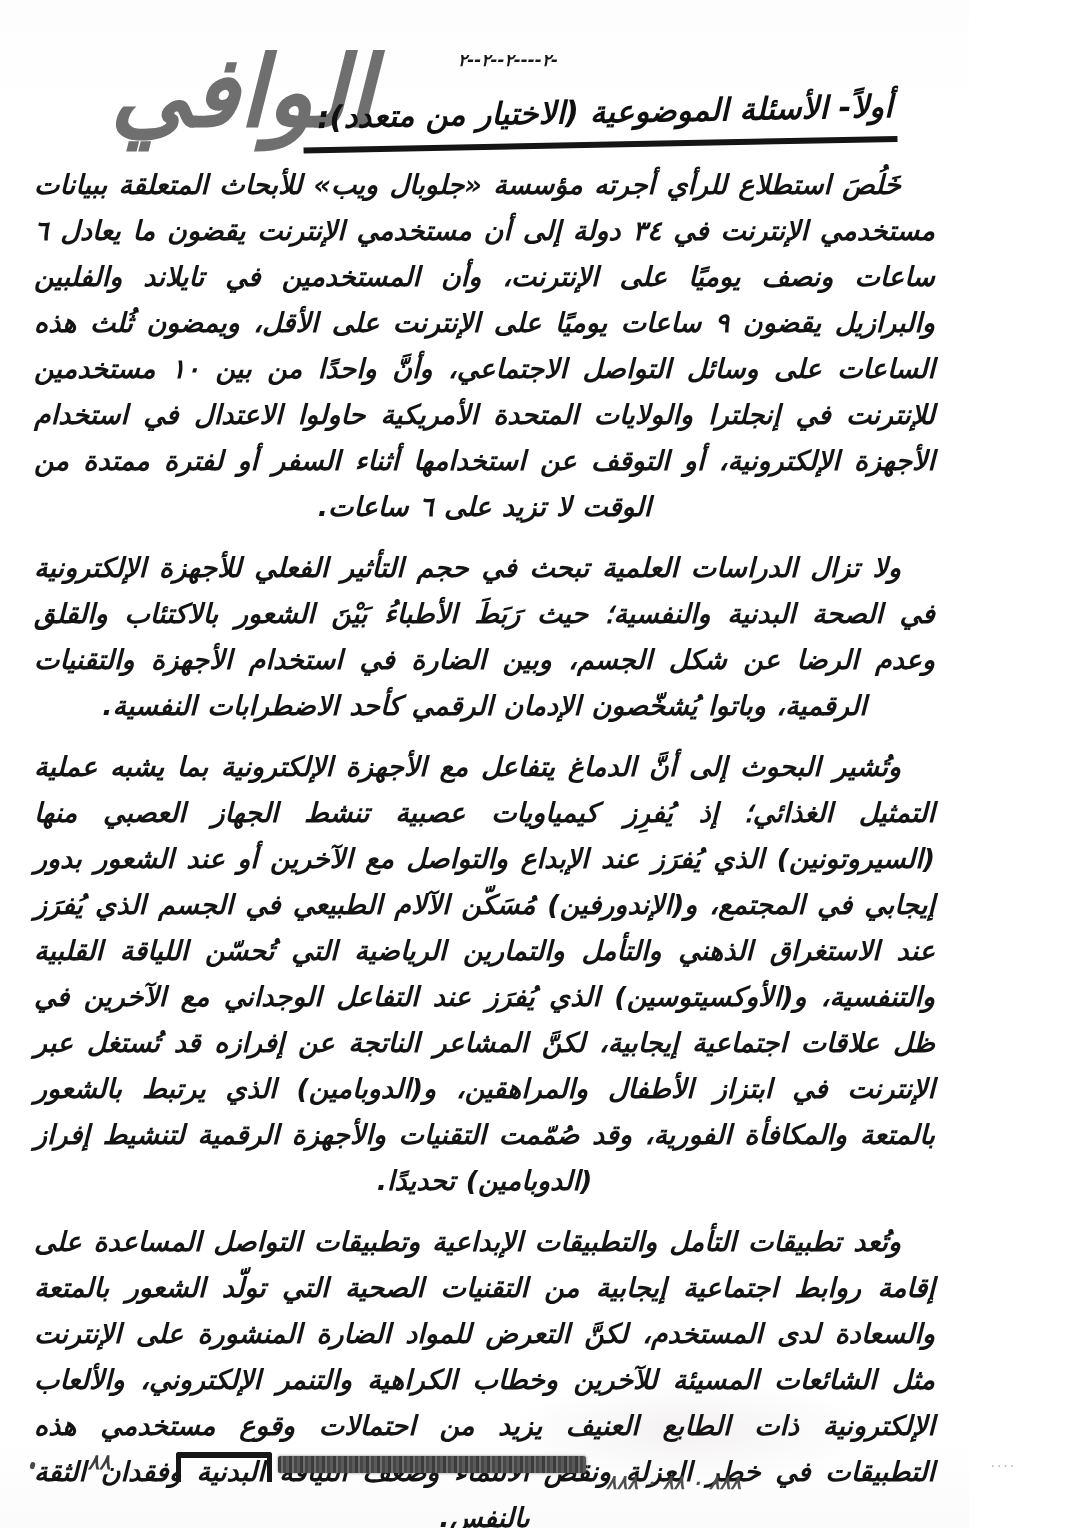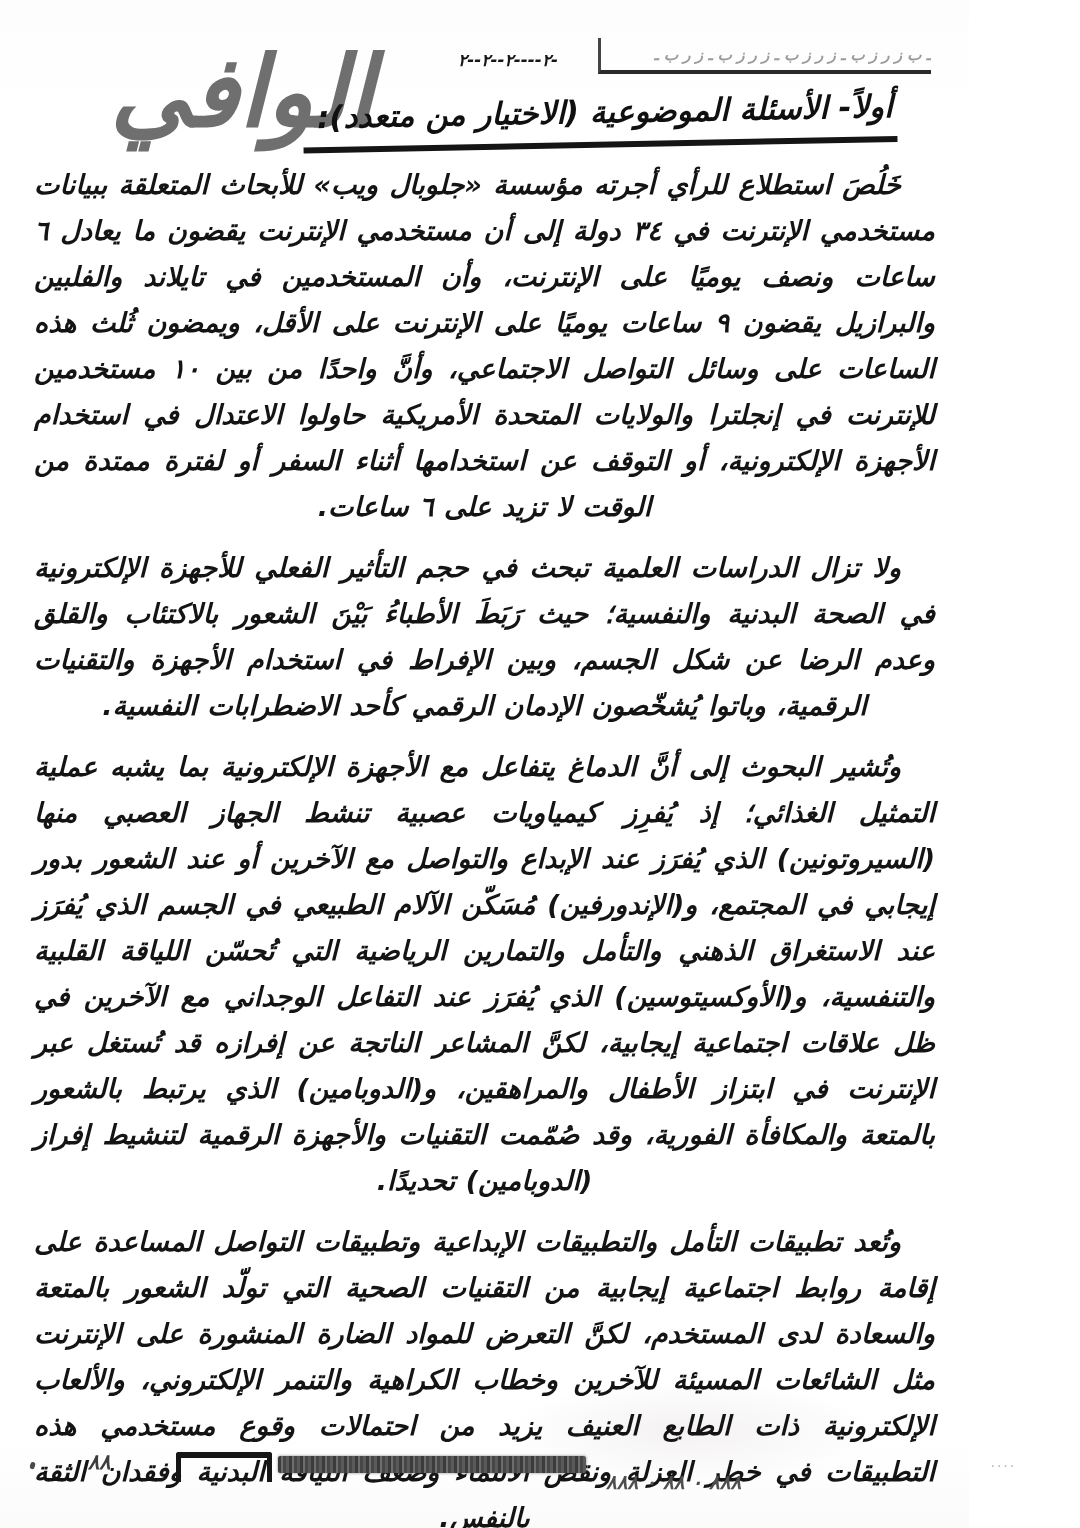--- a/index.html
+++ b/index.html
@@ -180,33 +180,30 @@
     font-weight: 400;
   }
 </style>
 </head>
 <body>
 
 <div class="page">
 
   <div class="logo">الوافي</div>
 
-  <div class="top-strip">
-    <span class="glyphs">ـ ب ز ر ز ب ـ ز ر ز ب ـ ز ر ز ب ـ ز ر ب ـ</span>
-  </div>
 
   <div class="dotted-seq">٢----٢--٢--٢-</div>
 
   <div class="section-header">
     <span class="title">أولاً- الأسئلة الموضوعية (الاختيار من متعدد):</span>
   </div>
 
   <div class="content">
     <p>خَلُصَ استطلاع للرأي أجرته مؤسسة «جلوبال ويب» للأبحاث المتعلقة ببيانات مستخدمي الإنترنت في ٣٤ دولة إلى أن مستخدمي الإنترنت يقضون ما يعادل ٦ ساعات ونصف يوميًا على الإنترنت، وأن المستخدمين في تايلاند والفلبين والبرازيل يقضون ٩ ساعات يوميًا على الإنترنت على الأقل، ويمضون ثُلث هذه الساعات على وسائل التواصل الاجتماعي، وأنَّ واحدًا من بين ١٠ مستخدمين للإنترنت في إنجلترا والولايات المتحدة الأمريكية حاولوا الاعتدال في استخدام الأجهزة الإلكترونية، أو التوقف عن استخدامها أثناء السفر أو لفترة ممتدة من الوقت لا تزيد على ٦ ساعات.</p>
-    <p>ولا تزال الدراسات العلمية تبحث في حجم التأثير الفعلي للأجهزة الإلكترونية في الصحة البدنية والنفسية؛ حيث رَبَطَ الأطباءُ بَيْنَ الشعور بالاكتئاب والقلق وعدم الرضا عن شكل الجسم، وبين الإفراط في استخدام الأجهزة والتقنيات الرقمية، وباتوا يُشخّصون الإدمان الرقمي كأحد الاضطرابات النفسية.</p>
+    <p>ولا تزال الدراسات العلمية تبحث في حجم التأثير الفعلي للأجهزة الإلكترونية في الصحة البدنية والنفسية؛ حيث رَبَطَ الأطباءُ بَيْنَ الشعور بالاكتئاب والقلق وعدم الرضا عن شكل الجسم، وبين الضارة في استخدام الأجهزة والتقنيات الرقمية، وباتوا يُشخّصون الإدمان الرقمي كأحد الاضطرابات النفسية.</p>
     <p>وتُشير البحوث إلى أنَّ الدماغ يتفاعل مع الأجهزة الإلكترونية بما يشبه عملية التمثيل الغذائي؛ إذ يُفرِز كيمياويات عصبية تنشط الجهاز العصبي منها (السيروتونين) الذي يُفرَز عند الإبداع والتواصل مع الآخرين أو عند الشعور بدور إيجابي في المجتمع، و(الإندورفين) مُسَكّن الآلام الطبيعي في الجسم الذي يُفرَز عند الاستغراق الذهني والتأمل والتمارين الرياضية التي تُحسّن اللياقة القلبية والتنفسية، و(الأوكسيتوسين) الذي يُفرَز عند التفاعل الوجداني مع الآخرين في ظل علاقات اجتماعية إيجابية، لكنَّ المشاعر الناتجة عن إفرازه قد تُستغل عبر الإنترنت في ابتزاز الأطفال والمراهقين، و(الدوبامين) الذي يرتبط بالشعور بالمتعة والمكافأة الفورية، وقد صُمّمت التقنيات والأجهزة الرقمية لتنشيط إفراز (الدوبامين) تحديدًا.</p>
     <p>وتُعد تطبيقات التأمل والتطبيقات الإبداعية وتطبيقات التواصل المساعدة على إقامة روابط اجتماعية إيجابية من التقنيات الصحية التي تولّد الشعور بالمتعة والسعادة لدى المستخدم، لكنَّ التعرض للمواد الضارة المنشورة على الإنترنت مثل الشائعات المسيئة للآخرين وخطاب الكراهية والتنمر الإلكتروني، والألعاب الإلكترونية ذات الطابع العنيف يزيد من احتمالات وقوع مستخدمي هذه التطبيقات في خطر العزلة ونقص الانتماء وضعف اللياقة البدنية وفقدان الثقة بالنفس.</p>
   </div>
 
   <div class="bottom-artifacts">
     <span class="ba-dot"></span>
     <span class="ba-carets">٨٨</span>
     <span class="ba-staple"></span>
     <span class="ba-smudge"></span>
     <span class="ba-waves">٨٨٨ ٠ ٨٨ ٠ ٨٨٨</span>

